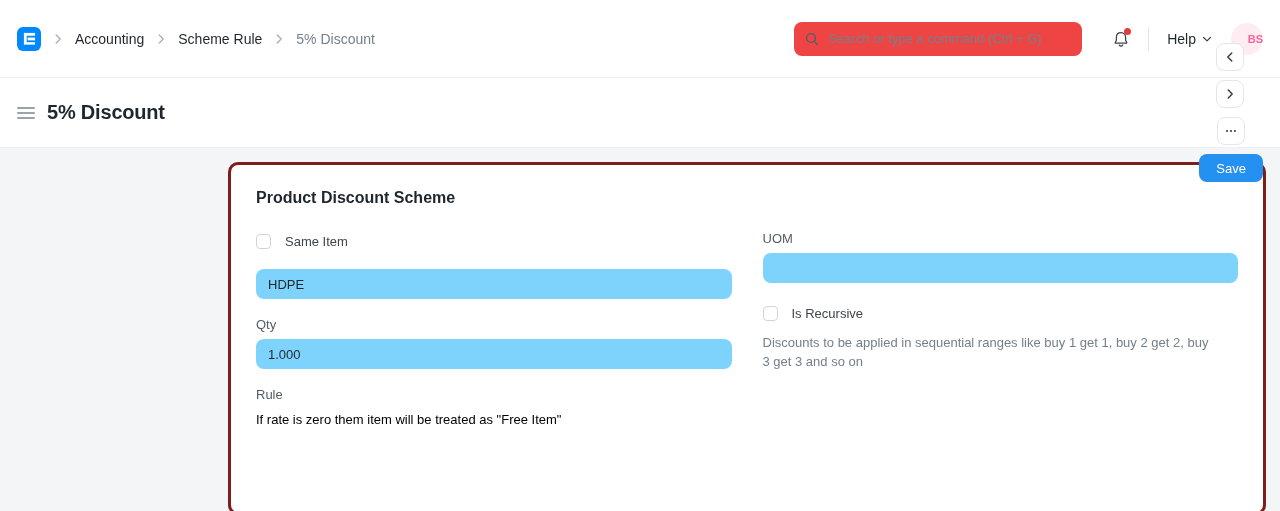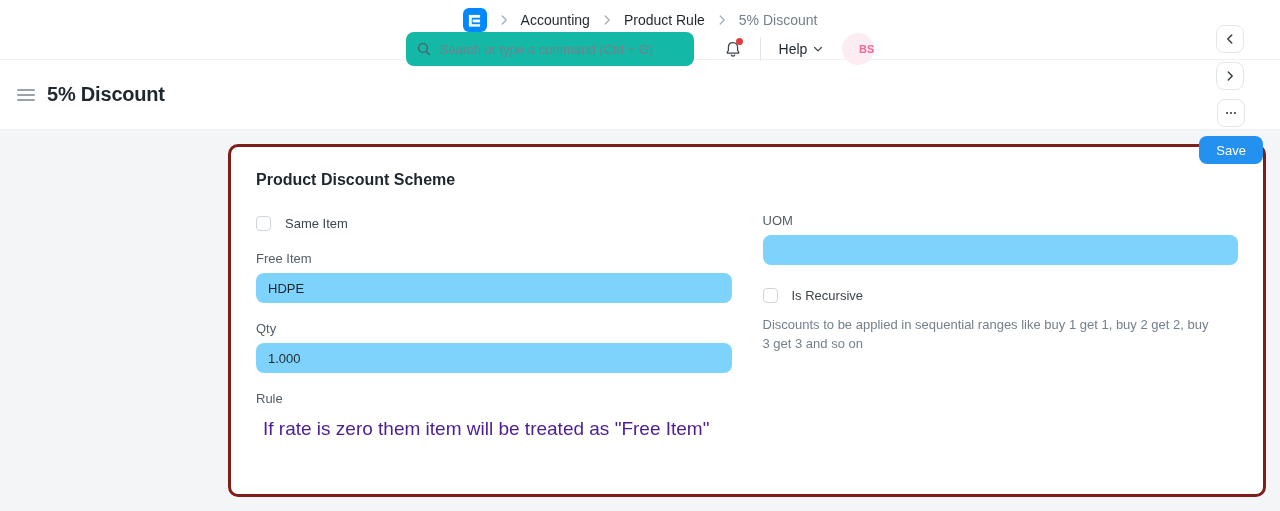--- a/index.html
+++ b/index.html
@@ -6,46 +6,45 @@
   html, body { width: 1280px; height: 511px; overflow: hidden; }
   body {
     font-family: "Liberation Sans", sans-serif;
     background: #fff;
     color: #1f272e;
     -webkit-font-smoothing: antialiased;
   }
 
   
   .navbar {
-    height: 60px;
+    height: 78px;
     background: #fff;
     border-bottom: 1px solid #eef0f2;
     display: flex;
     align-items: center;
     justify-content: space-between;
     padding: 8px 17px;
-    flex-direction: column;
   }
   .nav-left { display: flex; align-items: center; gap: 10px; }
   .logo {
     width: 24px; height: 24px;
     background: #0089ff;
     border-radius: 6px;
     display: flex; align-items: center; justify-content: center;
     cursor: pointer;
   }
   .crumb-sep { display: flex; align-items: center; color: #a8b1b9; }
   .breadcrumb { display: flex; align-items: center; gap: 10px; font-size: 14px; }
   .crumb { color: #1f272e; cursor: pointer; text-decoration: none; }
   .crumb.current { color: #74808b; cursor: default; }
 
   .nav-right { display: flex; align-items: center; }
   .search-box {
     width: 288px; height: 34px;
-    background: #14b8a6;
+    background: #ef4444;
     border-radius: 8px;
     display: flex; align-items: center;
     padding: 0 10px;
     gap: 8px;
   }
   .search-box input {
     border: none; outline: none; background: transparent;
     font-family: "Liberation Sans", sans-serif;
     font-size: 13px; color: #1f272e; width: 100%;
   }
@@ -134,21 +133,21 @@
   .field-label { font-size: 13px; color: #545d66; margin-bottom: 7px; }
   .field input {
     width: 100%; height: 30px;
     background: #7dd3fc;
     border: none; outline: none;
     border-radius: 8px;
     padding: 0 12px;
     font-family: "Liberation Sans", sans-serif;
     font-size: 13px; color: #1f272e;
   }
-  .field-desc { font-size: 19px; color: #4c1d95; margin-top: 9px; line-height: 1.45; margin-left: 7px; }
+  .field-desc { font-size: 13px; color: #000000; margin-top: 9px; line-height: 1.45; }
 
   .col-right .checkbox-row { margin-top: 20px; }
   .col-right .field { margin-top: 0; }
   .recursive-desc { font-size: 13px; color: #74808b; margin-top: 11px; line-height: 1.45; padding-right: 24px; }
 </style>
 </head>
 <body>
 
 <header class="navbar">
   <div class="nav-left">
@@ -165,21 +164,21 @@
         <svg width="14" height="14" viewBox="0 0 16 16" fill="none">
             <path d="M6 3.5 L10.5 8 L6 12.5" stroke="#a8b1b9" stroke-width="1.6" stroke-linecap="round" stroke-linejoin="round"></path>
           </svg>
       </span>
       <a class="crumb">Accounting</a>
       <span class="crumb-sep">
         <svg width="14" height="14" viewBox="0 0 16 16" fill="none">
             <path d="M6 3.5 L10.5 8 L6 12.5" stroke="#a8b1b9" stroke-width="1.6" stroke-linecap="round" stroke-linejoin="round"></path>
           </svg>
       </span>
-      <a class="crumb">Product Rule</a>
+      <a class="crumb">Scheme Rule</a>
       <span class="crumb-sep">
         <svg width="14" height="14" viewBox="0 0 16 16" fill="none">
             <path d="M6 3.5 L10.5 8 L6 12.5" stroke="#a8b1b9" stroke-width="1.6" stroke-linecap="round" stroke-linejoin="round"></path>
           </svg>
       </span>
       <span class="crumb current">5% Discount</span>
     </nav>
   </div>
 
   <div class="nav-right">
@@ -249,21 +248,20 @@
 
     <div class="form-grid">
 
       <div class="col-left">
         <div class="checkbox-row">
           <span class="checkbox"></span>
           <span class="checkbox-label">Same Item</span>
         </div>
 
         <div class="field">
-          <div class="field-label">Free Item</div>
           <input type="text" value="HDPE" style="">
         </div>
 
         <div class="field">
           <div class="field-label">Qty</div>
           <input type="text" value="1.000" style="">
         </div>
 
         <div class="field">
           <div class="field-label">Rule</div>

